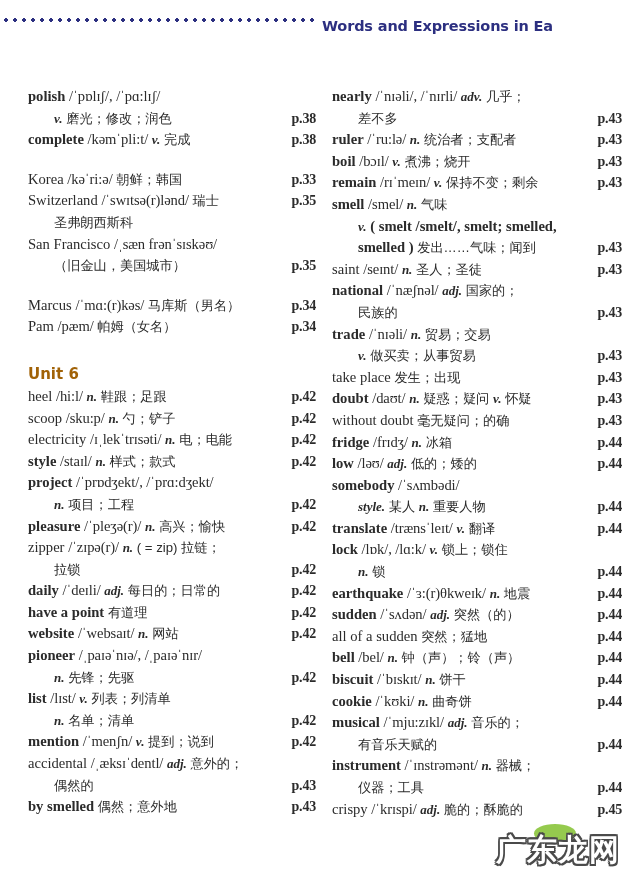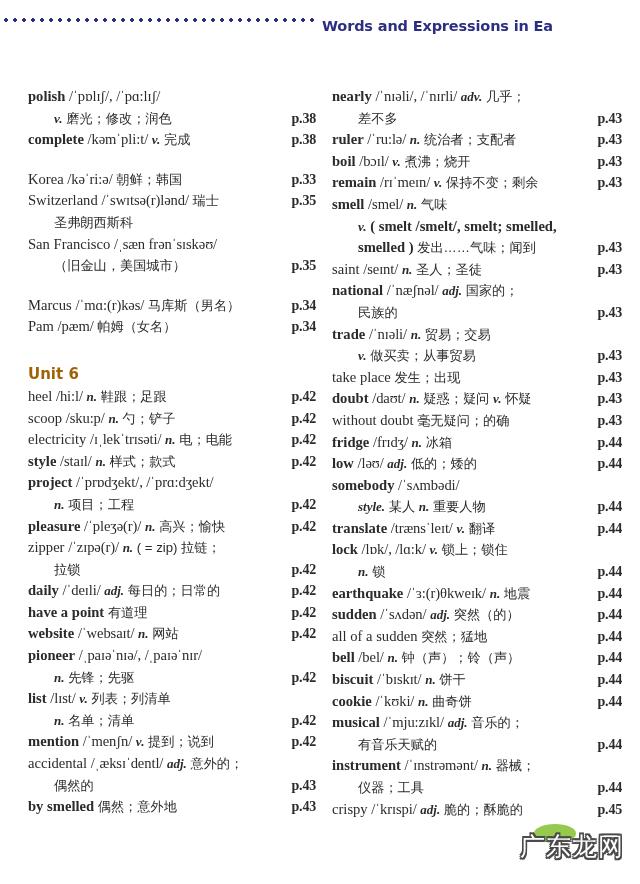--- a/index.html
+++ b/index.html
@@ -134,24 +134,24 @@
     height: 19px;
     border-radius: 50%;
     background: #8cc63f;
     opacity: 0.92;
   }
   .wm-text {
     position: absolute;
     left: 0;
     top: 6px;
     width: 132px;
-    text-align: right;
+    text-align: center;
     font-family: "DejaVu Sans", sans-serif;
-    font-weight: normal;
-    font-size: 25px;
+    font-weight: bold;
+    font-size: 30px;
     letter-spacing: 1px;
     color: #ffffff;
     text-shadow:
       -1.6px -1.6px 0 #4a4a4a,  1.6px -1.6px 0 #4a4a4a,
       -1.6px  1.6px 0 #4a4a4a,  1.6px  1.6px 0 #4a4a4a,
       -1.6px 0 0 #4a4a4a, 1.6px 0 0 #4a4a4a,
        0 -1.6px 0 #4a4a4a, 0 1.6px 0 #4a4a4a;
   }
 </style>
 </head>

